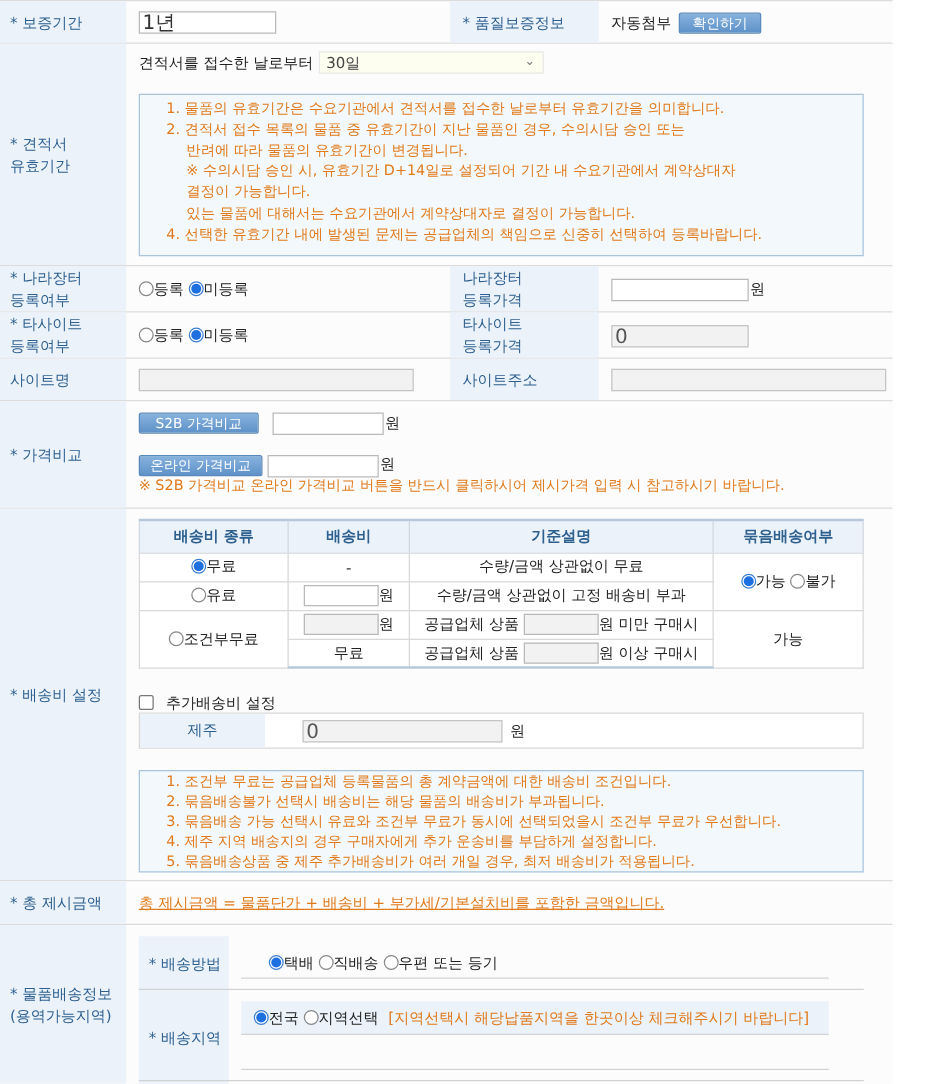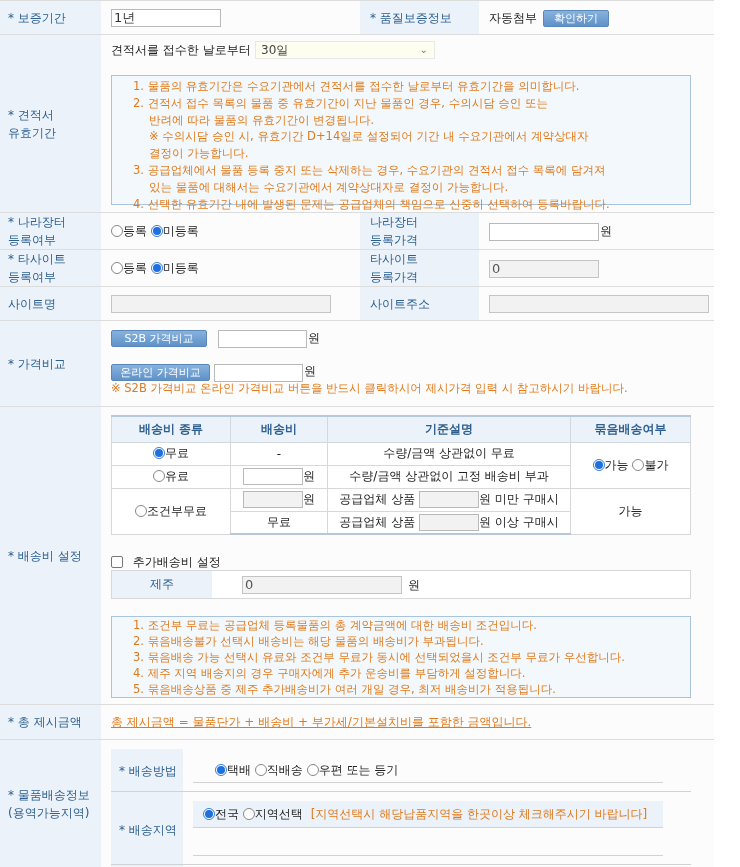--- a/index.html
+++ b/index.html
@@ -2,21 +2,21 @@
 <html><head>
 <meta charset="utf-8">
 <style>
   * { box-sizing: border-box; margin: 0; padding: 0; }
   body { width: 740px; height: 867px; background: #fff; font-family: "DejaVu Sans", sans-serif; font-size: 12px; color: #222; position: relative; overflow: hidden; }
   .page { position: absolute; left: 0; top: 0; width: 714px; background: #fcfcfd; }
   .row { position: absolute; left: 0; width: 714px; border-bottom: 1px solid #dcdcdc; }
   .lbl { position: absolute; left: 0; top: 0; bottom: 0; width: 101px; background: #ebf2fa; color: #2d5f8f; padding-left: 8px; display: flex; align-items: center; font-size: 12px; line-height: 18px; }
   .lbl2 { position: absolute; top: 0; bottom: 0; width: 118px; background: #ebf2fa; color: #2d5f8f; padding-left: 10px; display: flex; align-items: center; line-height: 18px; }
   .txt { position: absolute; white-space: nowrap; }
-  .inp { position: absolute; height: 18px; border: 1px solid #b9b9b9; background: #fff; font-size: 13px; padding-left: 2px; line-height: 16px; color: #333; }
+  .inp { position: absolute; height: 18px; border: 1px solid #b9b9b9; background: #fff; font-size: 16px; padding-left: 2px; line-height: 16px; color: #333; }
   .inp.dis { background: #f2f2f2; border-color: #c4c4c4; color: #555; }
   .btn { position: absolute; height: 17px; background: linear-gradient(#87b2de, #5f92c8); border: 1px solid #5a88b8; color: #fff; font-size: 11px; text-align: center; line-height: 15px; border-radius: 2px; }
   .orange { color: #e07a1c; }
   .notice { position: absolute; border: 1px solid #a9c4dc; background: #f3f8fc; color: #e07a1c; font-size: 11.5px; line-height: 16.8px; }
   .radio { display: inline-block; width: 12px; height: 12px; border-radius: 50%; border: 1px solid #888; background: #fff; vertical-align: -2px; position: relative; }
   .radio.on { border-color: #3b7fd1; background: #fff; }
   .radio.on::after { content: ""; position: absolute; left: 1px; top: 1px; width: 8px; height: 8px; border-radius: 50%; background: #1e6fe0; }
   .chk { display: inline-block; width: 12px; height: 12px; border: 1px solid #777; border-radius: 2px; background: #fff; vertical-align: -2px; }
   table.ship { position: absolute; border-collapse: collapse; font-size: 12px; }
   table.ship th { background: #ebf2fa; color: #2d5f8f; font-weight: bold; height: 26px; border: 1px solid #d2d8df; border-top: 2px solid #b6c8da; }
@@ -50,21 +50,20 @@
     <div class="select" style="left:255px; top:6px; width:180px;">
       <span>30일</span>
       <span class="chev">⌄</span>
     </div>
     <div class="notice" style="left:111px; top:40px; width:580px; height:130px; padding:2px 0 0 21px;">
       <div>1. 물품의 유효기간은 수요기관에서 견적서를 접수한 날로부터 유효기간을 의미합니다.</div>
       <div>2. 견적서 접수 목록의 물품 중 유효기간이 지난 물품인 경우, 수의시담 승인 또는</div>
       <div style="padding-left:16px;">반려에 따라 물품의 유효기간이 변경됩니다.</div>
       <div style="padding-left:16px;">※ 수의시담 승인 시, 유효기간 D+14일로 설정되어 기간 내 수요기관에서 계약상대자</div>
       <div style="padding-left:16px;">결정이 가능합니다.</div>
-      <div>3. 공급업체에서 물품 등록 중지 또는 삭제하는 경우, 수요기관의 견적서 접수 목록에 담겨져</div>
       <div style="padding-left:16px;">있는 물품에 대해서는 수요기관에서 계약상대자로 결정이 가능합니다.</div>
       <div>4. 선택한 유효기간 내에 발생된 문제는 공급업체의 책임으로 신중히 선택하여 등록바랍니다.</div>
     </div>
   </div>
 
   <div class="row" style="top:213px; height:37px;padding-left:48px;">
     <div class="lbl" style="flex-direction:column; align-items:flex-start; justify-content:center;">
       <span>* 나라장터</span>
       <span>등록여부</span>
     </div>

